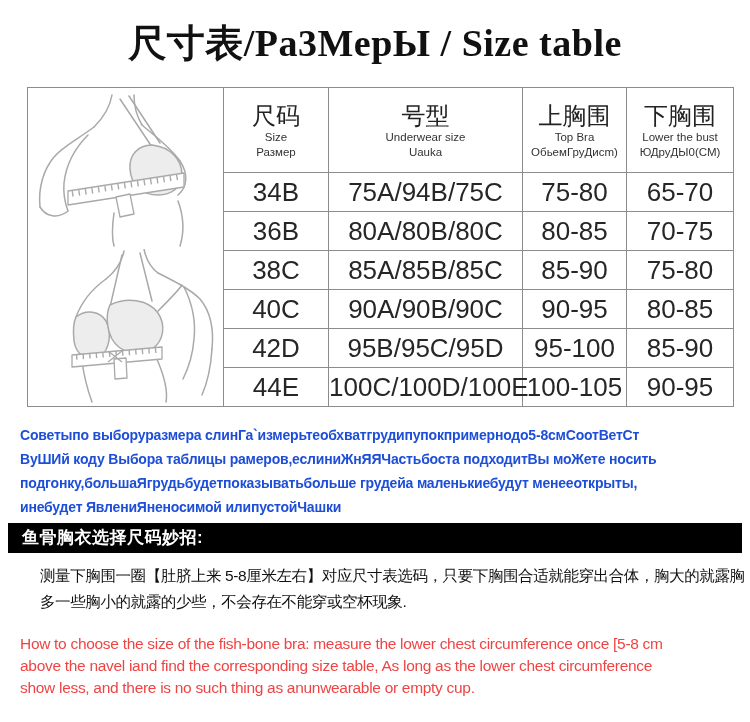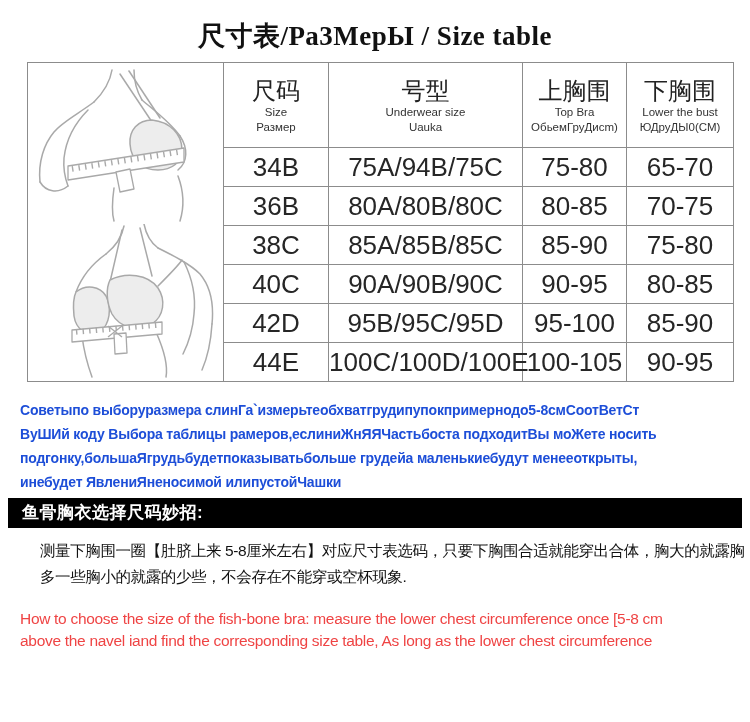--- a/index.html
+++ b/index.html
@@ -4,24 +4,24 @@
 <style>
   html,body{margin:0;padding:0;}
   body{
     width:750px;height:722px;background:#ffffff;overflow:hidden;
     font-family:"Liberation Sans","DejaVu Sans",sans-serif;
     color:#1c1c1c;
   }
   .page-title{
     margin:18px 0 0 0;text-align:center;
     font-family:"Liberation Serif","DejaVu Serif",serif;
-    font-size:27px;font-weight:600;color:#111;letter-spacing:0.5px;
+    font-size:38px;font-weight:600;color:#111;letter-spacing:0.5px;
   }
   table.size-table{
-    margin:8px 0 0 27px;border-collapse:collapse;table-layout:fixed;
+    margin:18px 0 0 27px;border-collapse:collapse;table-layout:fixed;
     width:706px;
   }
   table.size-table td,table.size-table th{
     border:1px solid #8c8c8c;text-align:center;vertical-align:middle;
     padding:0;font-weight:normal;
   }
   col.c-img{width:196px;} col.c-size{width:105px;} col.c-type{width:194px;}
   col.c-top{width:104px;} col.c-lower{width:107px;}
   .img-cell{height:312px;vertical-align:top;}
   .img-cell svg{display:block;margin:2px auto 0 auto;}
@@ -174,13 +174,14 @@
 <div class="banner">鱼骨胸衣选择尺码妙招:</div>
 
 <div class="para chinese-note">
   <div class="line">测量下胸围一圈【肚脐上来 5-8厘米左右】对应尺寸表选码，只要下胸围合适就能穿出合体，胸大的就露胸</div>
   <div class="line">多一些胸小的就露的少些，不会存在不能穿或空杯现象.</div>
 </div>
 
 <div class="para english-note">
   <div class="line">How to choose the size of the fish-bone bra: measure the lower chest circumference once [5-8 cm</div>
   <div class="line">above the navel iand find the corresponding size table, As long as the lower chest circumference</div>
+  <div class="line">show less, and there is no such thing as anunwearable or empty cup.</div>
 </div>
 
 </body></html>

